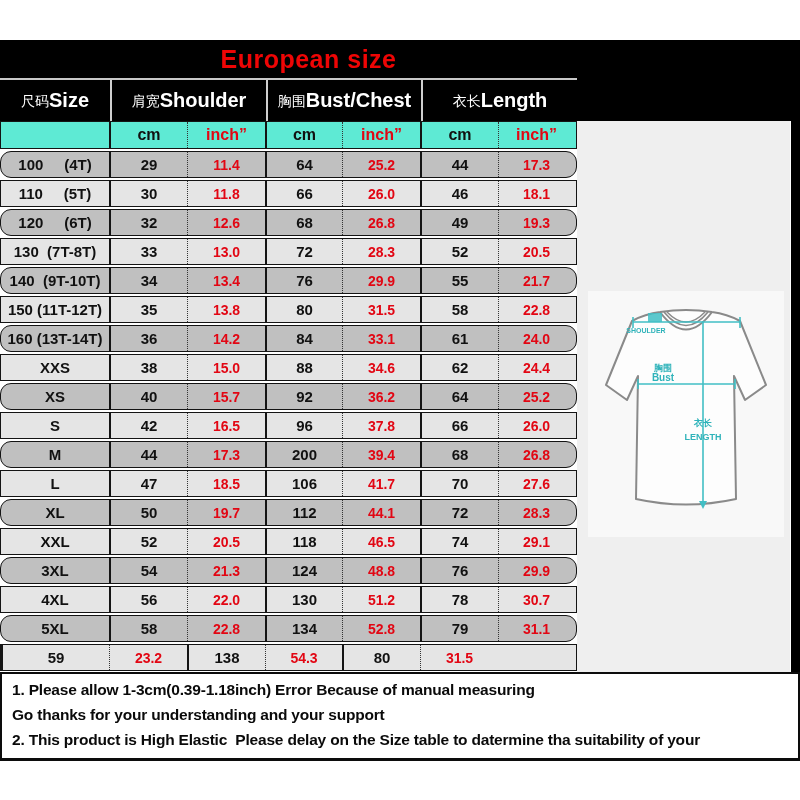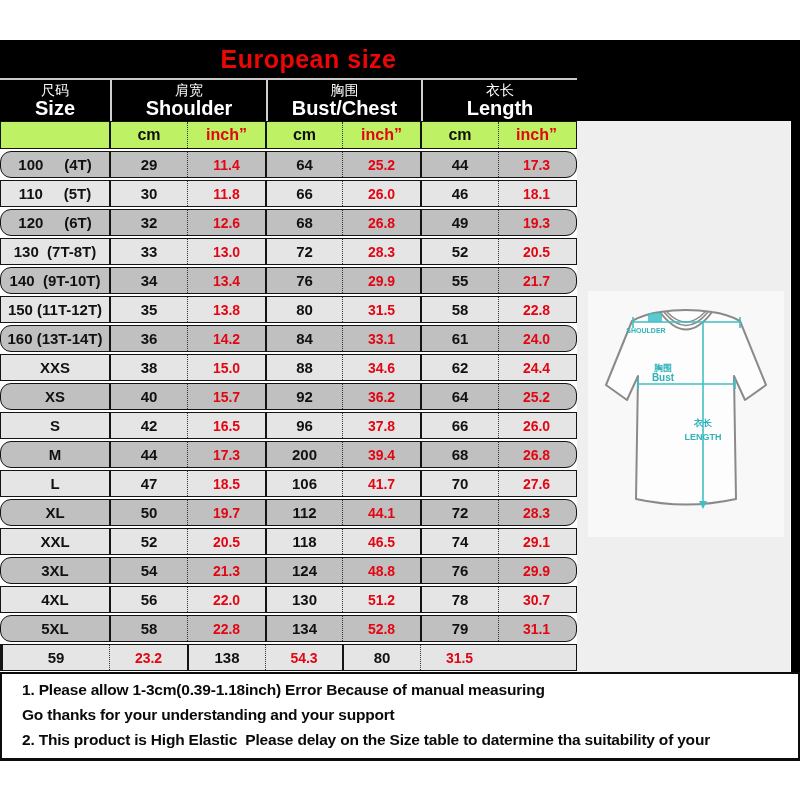--- a/index.html
+++ b/index.html
@@ -6,48 +6,48 @@
   .stage{position:relative;width:800px;height:800px;background:#fff;overflow:hidden;
          font-family:"Liberation Sans",sans-serif;font-weight:700;}
   
   .banner{position:absolute;left:0;top:40px;width:800px;height:81px;background:#000;}
   .title-bar{position:absolute;left:0;top:40px;width:577px;height:38px;display:flex;
              align-items:center;justify-content:center;padding-left:20px;}
   .title-bar .t{color:#ee0505;font-size:25px;letter-spacing:.5px;}
   .title-sep{position:absolute;left:0;top:78px;width:577px;height:2px;background:#c9c9c9;}
   .header-row{position:absolute;left:0;top:80px;width:577px;height:41px;display:grid;
               grid-template-columns:110px 156px 155px 156px;}
-  .hgroup{display:flex;flex-direction:column;align-items:center;justify-content:center;color:#fff;}
+  .hgroup{display:flex;flex-direction:row;align-items:center;justify-content:center;color:#fff;}
   .hgroup+.hgroup{border-left:2px solid #cfcfcf;}
   .hgroup .zh{font-size:14px;font-weight:400;line-height:16px;}
   .hgroup .en{font-size:20px;line-height:21px;}
   
   .table-area{position:absolute;left:0;top:121px;width:577px;}
   .trow{box-sizing:border-box;height:27px;margin-bottom:2px;border:1px solid #141414;
         display:grid;grid-template-columns:108px 78px 78px 77px 78px 78px 76px;}
   .trow.dark{background:#c0c0c0;border-radius:11px;}
   .trow.light{background:#e5e5e5;}
-  .trow.subhead{background:#bef264;height:28px;}
+  .trow.subhead{background:#5eead4;height:28px;}
   .cell{display:flex;align-items:center;justify-content:center;font-size:15px;color:#111;
         overflow:hidden;white-space:nowrap;}
   .cell.solid{border-left:2px solid #141414;}
   .cell.dash{border-left:1px dotted #333;}
   .cell.red{color:#e20613;font-size:14px;}
   .cell.unit-red{color:#e20613;font-size:16px;}
   .cell.unit{font-size:16px;}
   
   .right-panel{position:absolute;left:577px;top:121px;width:213px;height:551px;background:#efefef;}
   .right-strip{position:absolute;left:791px;top:40px;width:9px;height:721px;background:#000;}
   .diagram-box{position:absolute;left:11px;top:170px;width:196px;height:246px;background:#f8f8f8;}
   .diagram-box svg{display:block;}
   
   .footer{position:absolute;left:0;top:672px;width:800px;height:89px;box-sizing:border-box;
           background:#fff;border:2px solid #0c0c0c;border-bottom-width:3px;
           display:flex;flex-direction:column;justify-content:space-around;
-          padding:4px 8px 6px 20px;}
+          padding:4px 8px 6px 10px;}
   .footer .fl{font-size:15.5px;color:#0a0a0a;line-height:18px;letter-spacing:-.2px;}
 </style>
 </head>
 <body>
 
 <div class="stage">
 
   <div class="banner"></div>
 
   <div class="title-bar">

